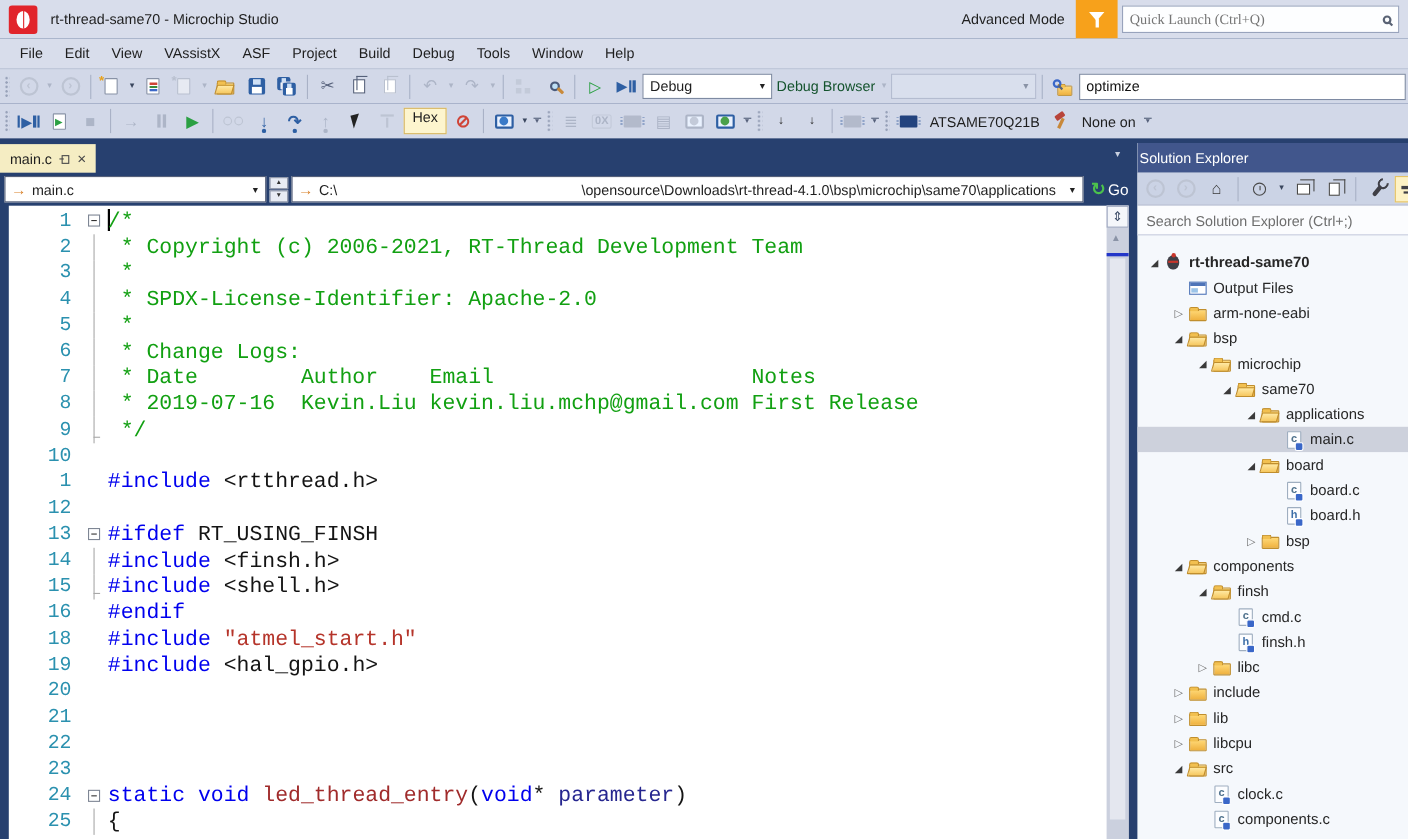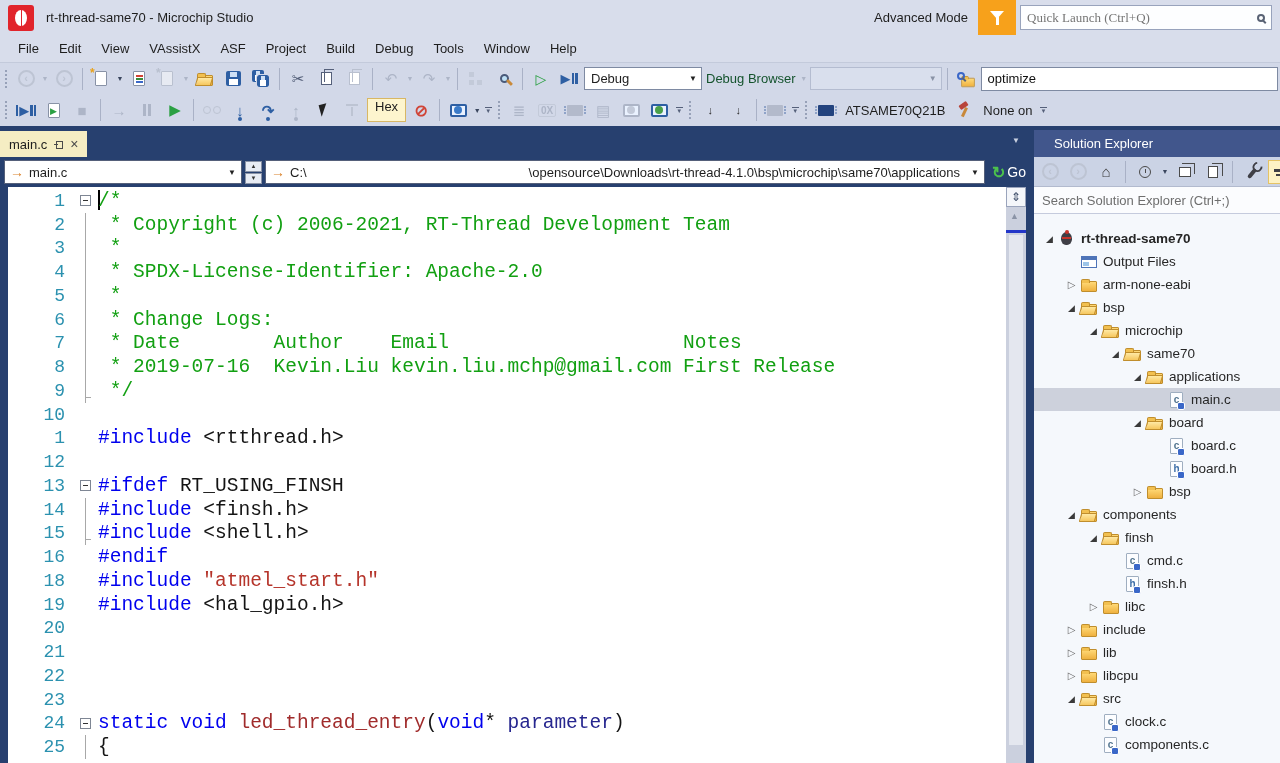--- a/index.html
+++ b/index.html
@@ -160,21 +160,21 @@
 
   
   #vscroll{position:absolute;top:61px;left:1006px;width:20px;height:576px;background:#CBD0DE}
   .splitbox{position:absolute;top:0;left:0;width:20px;height:20px;background:#F4F6FA;border:1px solid #9AA4BC;color:#3A4A66;font-size:12px;text-align:center;line-height:18px}
   .sup{position:absolute;top:24px;left:4px;font-size:9px;color:#8A93A6}
   .bmark{position:absolute;top:43px;left:0;width:20px;height:3px;background:#2336C8}
   .sthumb{position:absolute;top:48px;left:3px;width:14px;height:510px;background:#E4E7EF}
 
   
   #sepanel{position:absolute;top:4px;right:0;width:246px;height:633px;background:var(--sebg);overflow:hidden}
-  #sehead{height:27px;background:var(--seheader);color:#fff;font-size:13px;line-height:27px;padding-left:20px}
+  #sehead{height:27px;background:var(--seheader);color:#fff;font-size:13px;line-height:27px;padding-left:2px}
   #setools{height:30px;background:#CBD3E5;display:flex;align-items:center;padding:0 4px;gap:4px;border-bottom:1px solid #B2BACE}
   .sebtn{width:24px;height:24px;display:flex;align-items:center;justify-content:center;flex:none}
   .sebtn.hl{background:#FDF2C5;border:1px solid #E5C365;margin-right:-8px}
   .home{font-size:15px;color:#3A3A3A;line-height:1}
   .clockic{width:12px;height:12px;border:1.5px solid #4A4A4A;border-radius:50%;position:relative}
   .clockic::after{content:"";position:absolute;left:4.5px;top:2px;width:1.5px;height:4px;background:#4A4A4A}
   .winsic{width:12px;height:10px;border:1.5px solid #4A4A4A;background:#fff;position:relative}
   .winsic::before{content:"";position:absolute;left:2px;top:-5px;width:12px;height:10px;border:1.5px solid #4A4A4A;border-bottom:none;border-left:none;background:transparent}
   .docsic{width:10px;height:12px;border:1.5px solid #4A4A4A;background:#fff;position:relative}
   .docsic::before{content:"";position:absolute;left:2.5px;top:-4px;width:10px;height:12px;border:1.5px solid #4A4A4A;border-bottom:none;border-left:none}

